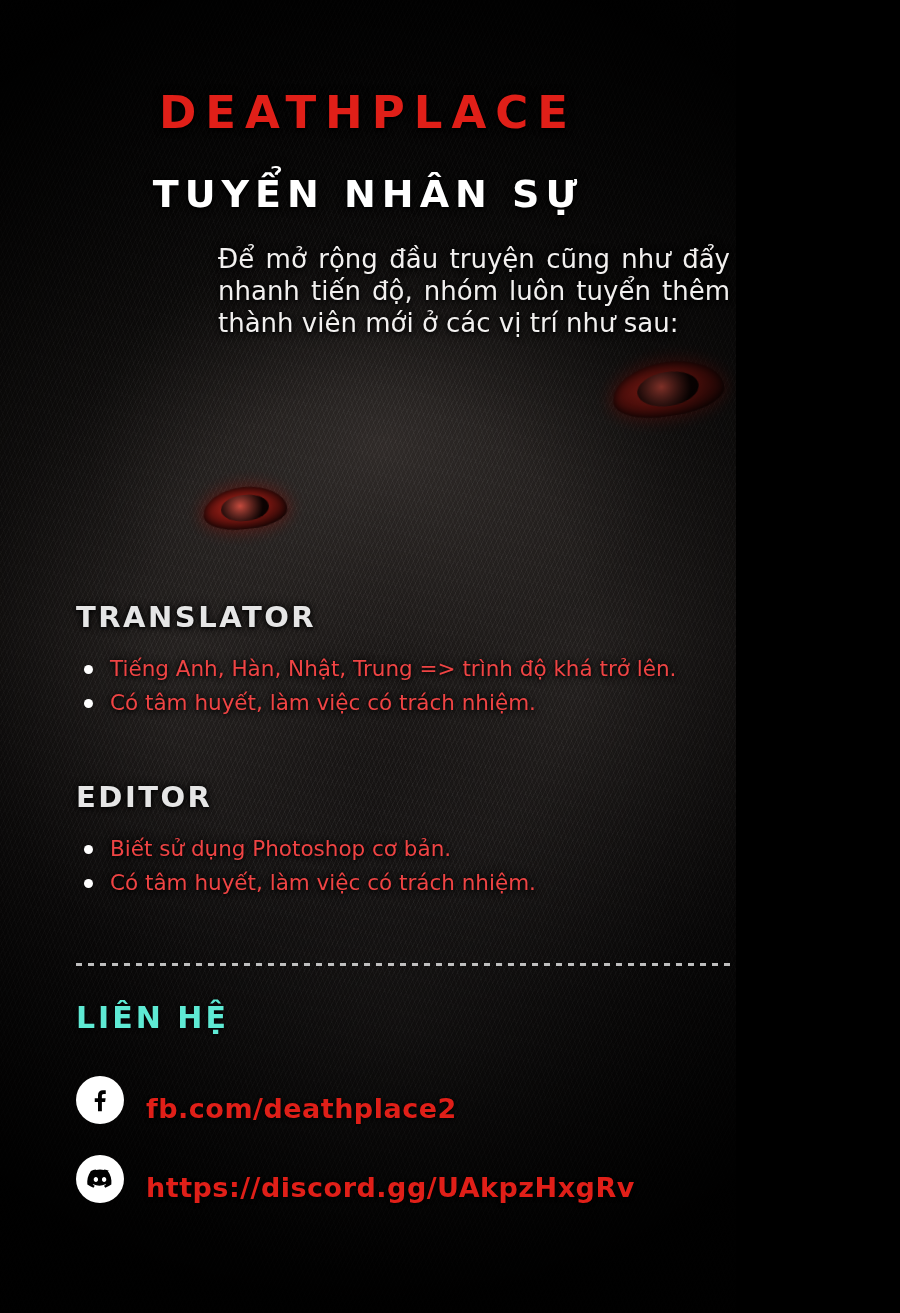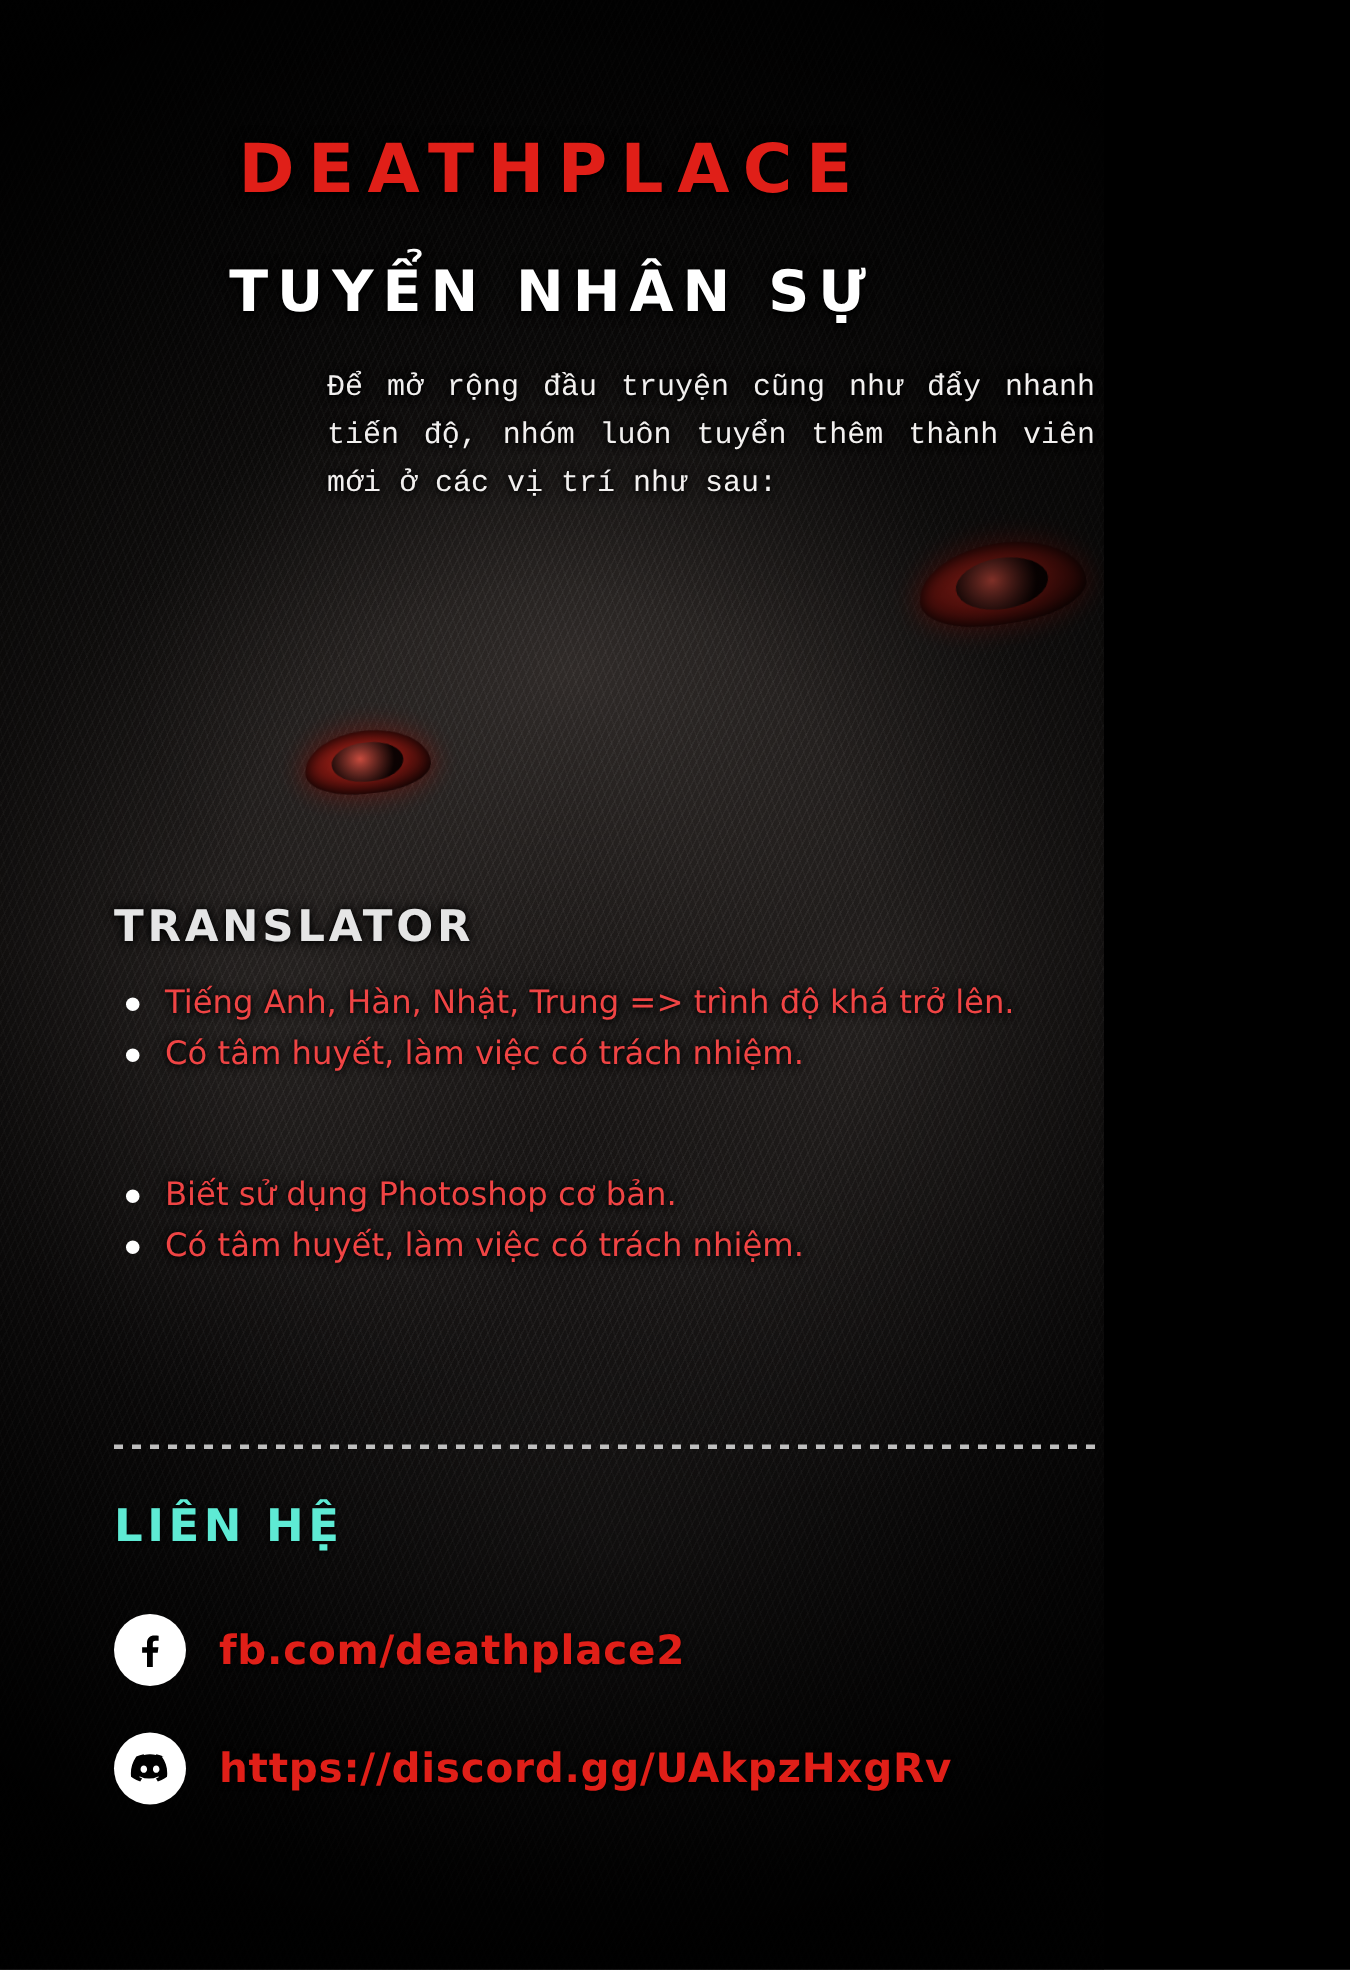--- a/index.html
+++ b/index.html
@@ -104,25 +104,24 @@
     letter-spacing: 6px;
     text-shadow: 0 0 10px rgba(0,0,0,0.9), 0 2px 3px #000;
   }
 
   .intro {
     position: absolute;
     top: 243px;
     left: 218px;
     width: 512px;
     color: #f2f0ef;
-    font-size: 20px;
+    font-size: 26px;
     line-height: 32px;
     text-align: justify;
     text-shadow: 0 1px 4px #000, 0 0 8px rgba(0,0,0,0.9);
-    font-family: Liberation Mono, monospace;
   }
 
   .section {
     position: absolute;
     left: 76px;
     width: 780px;
   }
   .section-title {
     color: #e5e5e5;
     font-weight: bold;
@@ -172,21 +171,21 @@
     font-weight: bold;
     font-size: 30px;
     letter-spacing: 3px;
     text-shadow: 0 1px 4px #000;
   }
 
   .contact-row {
     position: absolute;
     left: 76px;
     display: flex;
-    align-items: center;
+    align-items: flex-end;
     gap: 22px;
   }
   .row-fb { top: 1076px; }
   .row-dc { top: 1155px; }
 
   .badge {
     width: 48px;
     height: 48px;
     border-radius: 50%;
     background: #ffffff;
@@ -230,20 +229,21 @@
           <span>Tiếng Anh, Hàn, Nhật, Trung =&gt; trình độ khá trở lên.</span>
         </li>
         <li>
           <span class="dot"></span>
           <span>Có tâm huyết, làm việc có trách nhiệm.</span>
         </li>
       </ul>
     </div>
 
     <div class="section sec-editor">
+      <div class="section-title">EDITOR</div>
       <ul class="bullets">
         <li>
           <span class="dot"></span>
           <span>Biết sử dụng Photoshop cơ bản.</span>
         </li>
         <li>
           <span class="dot"></span>
           <span>Có tâm huyết, làm việc có trách nhiệm.</span>
         </li>
       </ul>

